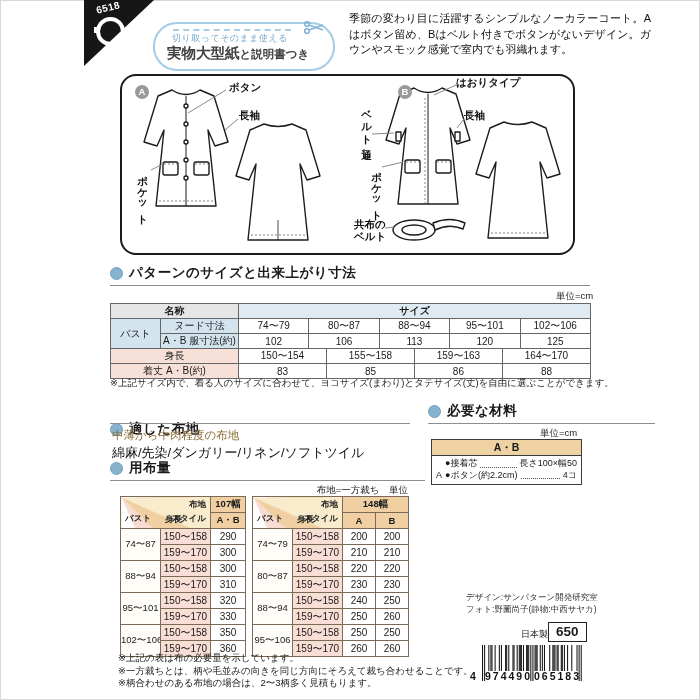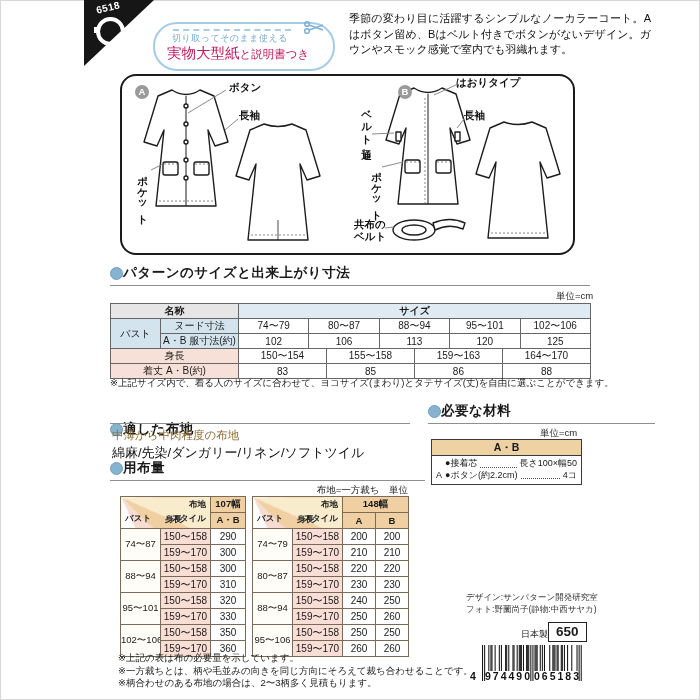--- a/index.html
+++ b/index.html
@@ -15,38 +15,38 @@
   .corner-logo{position:absolute;left:96px;top:17px;width:21px;height:21px;border:4px solid #fff;
           border-radius:50%;}
   .corner-logo::after{content:"";position:absolute;left:-6px;top:6px;width:5px;height:6px;background:#fff;}
 
   
   .stamp{position:absolute;left:153px;top:22px;width:178px;height:45px;
          border:2px solid #a6cbe4;border-radius:24px;}
   .stamp-dash{position:absolute;top:5px;left:18px;width:118px;border-top:2px dashed #a9cde6;}
   .stamp-scissors{position:absolute;top:-4px;right:8px;}
   .stamp-l1{position:absolute;left:17px;top:8px;font-size:9px;color:#74abd0;letter-spacing:.5px;}
-  .stamp-l2{position:absolute;left:12px;top:20px;color:#be185d;font-weight:normal;white-space:nowrap;}
+  .stamp-l2{position:absolute;left:12px;top:20px;color:#404040;font-weight:bold;white-space:nowrap;}
   .stamp-l2 .big{font-size:14.5px;}
   .stamp-l2 .small{font-size:11.5px;}
 
   .intro{position:absolute;left:349px;top:11px;width:302px;font-size:11px;line-height:15.5px;
          color:#111;text-align:justify;}
 
   
   .illust{position:absolute;left:120px;top:74px;width:451px;height:177px;
           border:2.5px solid #1b1b1b;border-radius:16px;}
   .illust svg.coats{position:absolute;left:0;top:0;width:100%;height:100%;}
   .badge{position:absolute;width:14px;height:14px;border-radius:50%;background:#9a9a9a;color:#fff;
          font-size:9.5px;font-weight:bold;text-align:center;line-height:14px;}
   .callout{position:absolute;font-size:10.5px;font-weight:bold;color:#111;white-space:nowrap;}
   .callout.v{writing-mode:vertical-rl;text-orientation:upright;letter-spacing:1px;}
 
   
-  .sec{position:absolute;display:flex;align-items:center;}
+  .sec{position:absolute;display:flex;align-items:center;gap:6px;}
   .sec .dot{width:11px;height:11px;border-radius:50%;background:#88b3cf;border:1px solid #6f9fc0;}
   .sec .t{font-size:13.5px;font-weight:bold;letter-spacing:.5px;}
   .rule{position:absolute;height:0;border-top:1.5px solid #8e8e8e;}
   .small-note{position:absolute;font-size:9.5px;color:#222;}
   .unit{position:absolute;font-size:9.5px;color:#222;}
 
   
   table{border-collapse:collapse;table-layout:fixed;}
   .size-table{position:absolute;left:110px;top:303px;width:480px;border:1.5px solid #2a2a2a;}
   .size-table th,.size-table td{border:1px solid #666;font-size:10px;font-weight:normal;

